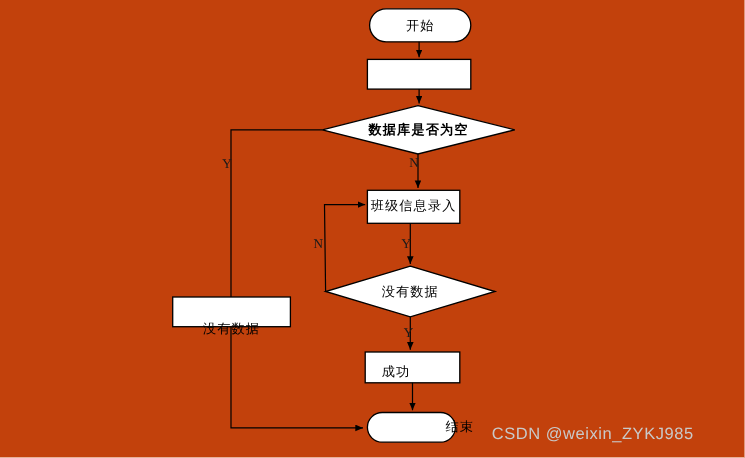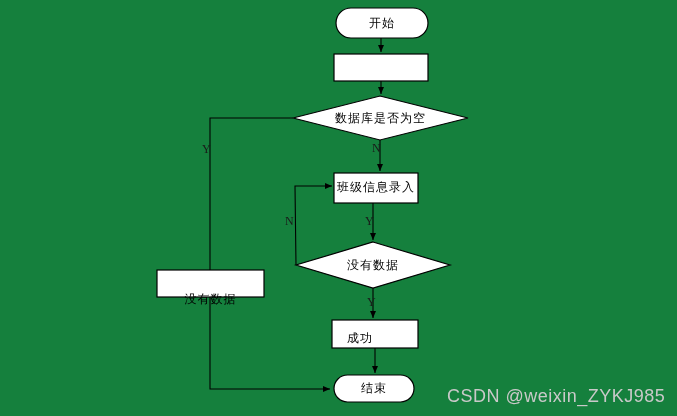--- a/index.html
+++ b/index.html
@@ -7,21 +7,21 @@
     padding: 0;
     background: #ffffff;
   }
   body {
     font-family: "Liberation Sans", sans-serif;
   }
   #flowchart-canvas {
     position: relative;
     width: 677px;
     height: 416px;
-    background: #15803d;
+    background: #c2410c;
     overflow: hidden;
   }
   #flow-svg {
     position: absolute;
     left: 0;
     top: 0;
     width: 677px;
     height: 416px;
   }
   .node-label {
@@ -39,21 +39,21 @@
   .edge-label {
     position: absolute;
     font-family: "Liberation Serif", serif;
     font-size: 12px;
     color: #1a1a1a;
     white-space: nowrap;
   }
   .watermark {
     position: absolute;
     font-family: "Liberation Sans", sans-serif;
-    font-size: 18px;
+    font-size: 15px;
     color: #c9c9c9;
     white-space: nowrap;
     letter-spacing: 0.5px;
   }
 </style>
 </head>
 <body>
 
 <div id="flowchart-canvas">
 
@@ -95,31 +95,31 @@
     <line x1="373" y1="288" x2="373" y2="318" stroke="#000000" stroke-width="1.1" marker-end="url(#arrowhead)"></line>
 
     <line x1="375" y1="348" x2="375" y2="373" stroke="#000000" stroke-width="1.1" marker-end="url(#arrowhead)"></line>
 
     <polyline points="210,297 210,389 330,389" fill="none" stroke="#000000" stroke-width="1.1" marker-end="url(#arrowhead)"></polyline>
   </svg>
 
   <div class="node-label" style="left:336px; top:8px; width:92px; height:30px;">开始</div>
 
 
-  <div class="node-label" style="left:293px; top:104px; width:175px; height:28px;">数据库是否为空</div>
+  <div class="node-label" style="left:293px; top:104px; width:175px; height:28px;font-weight:bold;">数据库是否为空</div>
 
   <div class="node-label" style="left:334px; top:173px; width:84px; height:28px;">班级信息录入</div>
 
   <div class="node-label" style="left:296px; top:251px; width:154px; height:28px;">没有数据</div>
 
   <div class="node-label" style="left:157px; top:270px; width:107px; height:27px;margin-top:16px;">没有数据</div>
 
   <div class="node-label" style="left:317px; top:320px; width:86px; height:36px;">成功</div>
 
-  <div class="node-label" style="left:334px; top:375px; width:80px; height:27px;">结束</div>
+  <div class="node-label" style="left:334px; top:375px; width:80px; height:27px;padding-left:44px;">结束</div>
 
   <div class="edge-label" style="left:372px; top:141px;">N</div>
 
   <div class="edge-label" style="left:202px; top:142px;">Y</div>
 
   <div class="edge-label" style="left:365px; top:214px;">Y</div>
 
   <div class="edge-label" style="left:285px; top:214px;">N</div>
 
   <div class="edge-label" style="left:367px; top:295px;">Y</div>

